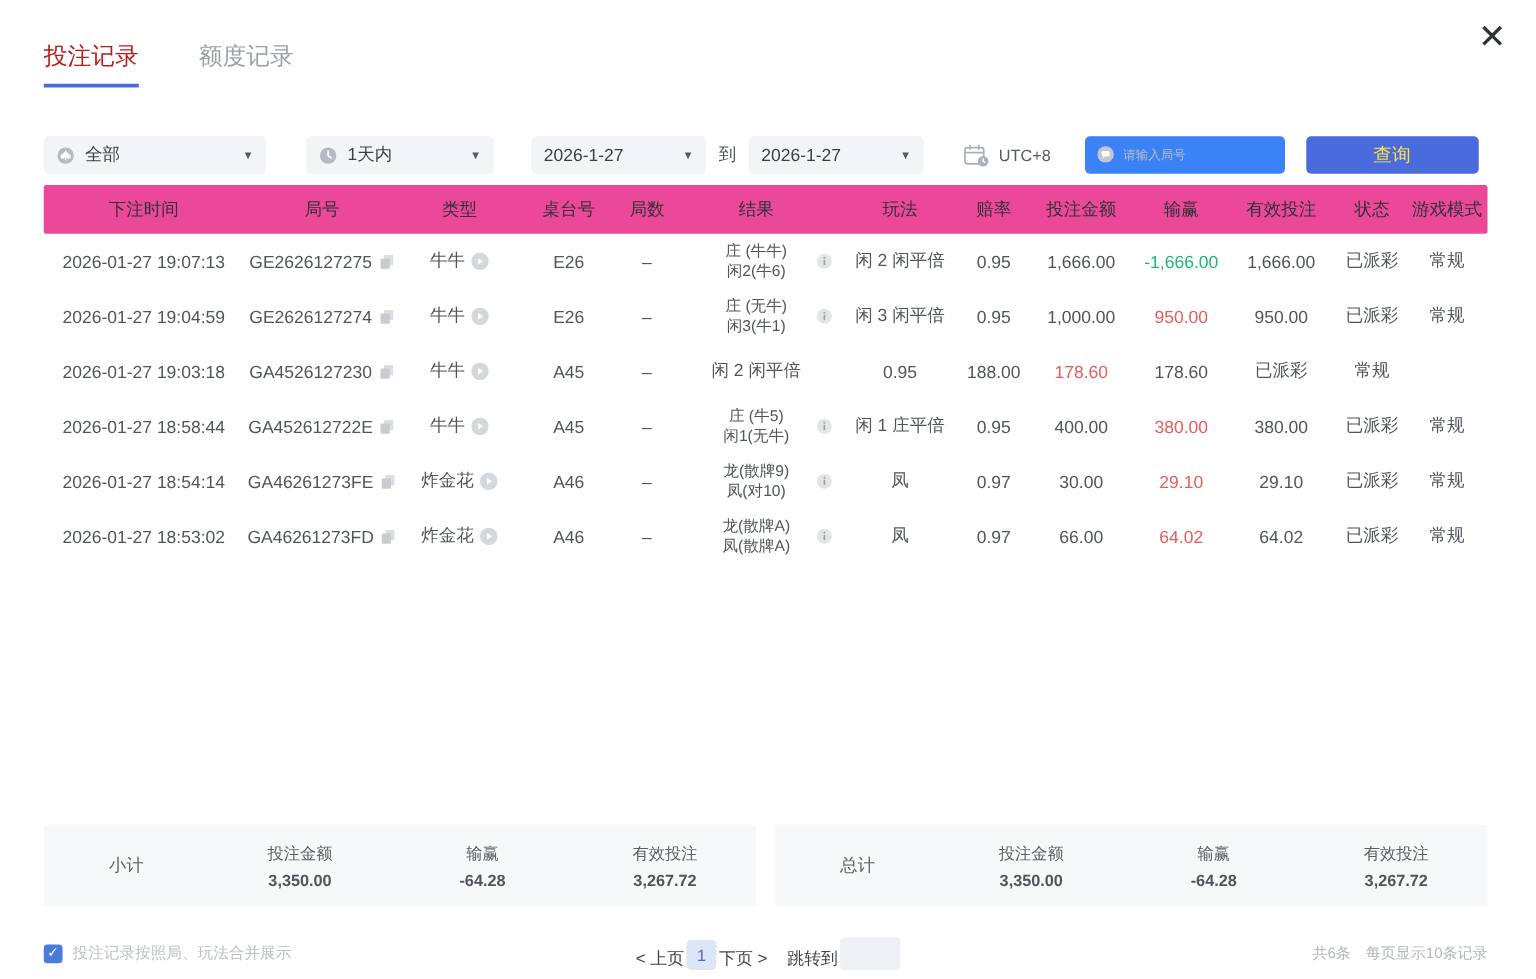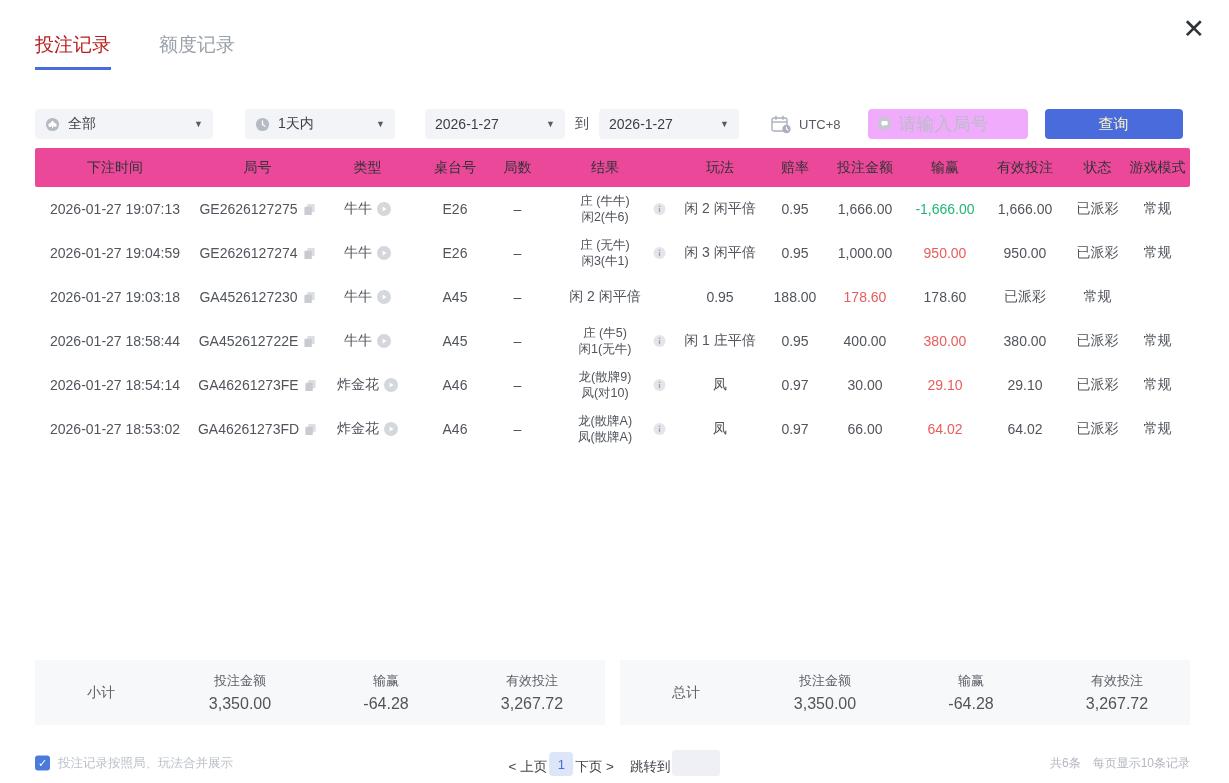--- a/index.html
+++ b/index.html
@@ -17,24 +17,24 @@
   
   .filters{position:absolute;top:95px;left:35px;display:flex;align-items:center;margin-top:14px;}
   .ctrl{height:30px;background:#f3f4f8;border-radius:4px;display:flex;align-items:center;
         padding:0 10px;box-sizing:border-box;font-size:14px;color:#3a3f46;cursor:pointer;}
   .ctrl .icon{display:flex;margin-right:8px;}
   .caret{margin-left:auto;font-size:9px;color:#565b63;}
   .sep-label{margin:0 10px;font-size:14px;color:#50555c;}
   .tz{display:flex;align-items:center;gap:7px;font-size:13px;color:#565b63;margin-left:32px;}
   .search-wrap{position:relative;margin-left:27px;}
   .search-wrap .icon{position:absolute;left:9px;top:7px;}
-  .search-input{width:160px;height:30px;box-sizing:border-box;background:#f0abfc;border:none;border-radius:4px;
-                padding:0 8px 0 31px;font-size:18px;color:#333;outline:none;}
+  .search-input{width:160px;height:30px;box-sizing:border-box;background:#3b82f6;border:none;border-radius:4px;
+                padding:0 8px 0 31px;font-size:10px;color:#333;outline:none;}
   .search-input::placeholder{color:#b9bdc6;}
-  .query-btn{width:138px;height:30px;margin-left:17px;background:#4a6bdb;color:#fef9c3;border:none;border-radius:4px;
+  .query-btn{width:138px;height:30px;margin-left:17px;background:#4a6bdb;color:#fde047;border:none;border-radius:4px;
              font-size:15px;cursor:pointer;font-family:inherit;}
 
   
   .table{position:absolute;top:148px;left:35px;width:1155px;}
   .grid-cols{display:grid;grid-template-columns:160px 125px 95px 80px 45px 130px 100px 50px 90px 70px 90px 55px 65px;align-items:center;}
   .thead{height:39px;background:#ec4899;border-radius:2px;}
   .th-cell{text-align:center;font-size:14px;color:#2f3338;font-weight:500;}
   .tbody{height:453px;overflow:hidden;}
   .tr{height:44px;}
   .td{font-size:14px;color:#50555c;text-align:center;display:flex;align-items:center;justify-content:center;gap:5px;}
@@ -43,21 +43,21 @@
   .red{color:#e85c5c;}
   .green{color:#22b577;}
   .icon-btn{display:flex;cursor:pointer;}
 
   
   .summary{position:absolute;top:660px;left:35px;display:flex;gap:15px;}
   .panel{width:570px;height:65px;background:#f7f8fa;display:flex;align-items:center;}
   .panel-label{width:132px;text-align:center;font-size:14px;color:#5a5f66;}
   .stat{flex:1;text-align:center;}
   .stat .lbl{font-size:13px;color:#5a5f66;margin-bottom:5px;}
-  .stat .val{font-size:16px;color:#50555c;}
+  .stat .val{font-size:13px;color:#50555c;font-weight:bold;}
 
   
   .footer{position:absolute;left:0;bottom:6px;width:100%;height:28px;}
   .foot-left{position:absolute;left:35px;top:50%;transform:translateY(-50%);display:flex;align-items:center;gap:8px;
              font-size:12.5px;color:#bcc0c8;}
   .checkbox{width:15px;height:15px;background:#4a7bdb;border-radius:3px;color:#fff;font-size:11px;line-height:1;
             display:flex;align-items:center;justify-content:center;cursor:pointer;}
   .foot-center{position:absolute;left:50%;top:50%;transform:translate(-50%,-50%);display:flex;align-items:flex-end;gap:2px;
                font-size:13.5px;color:#3f444b;}
   .pag-link{cursor:pointer;}

